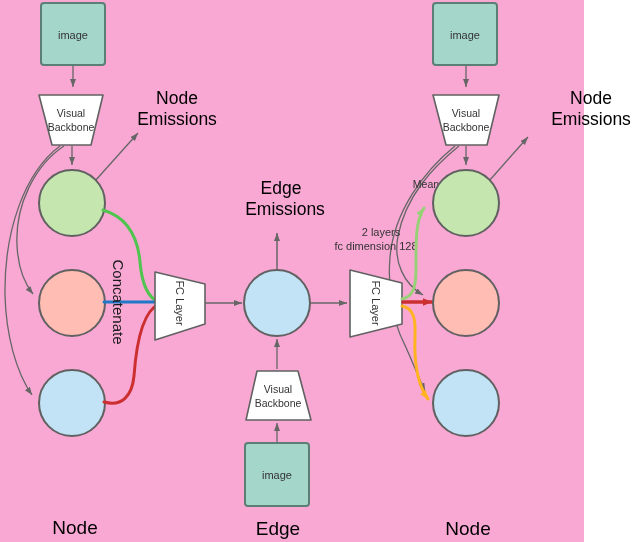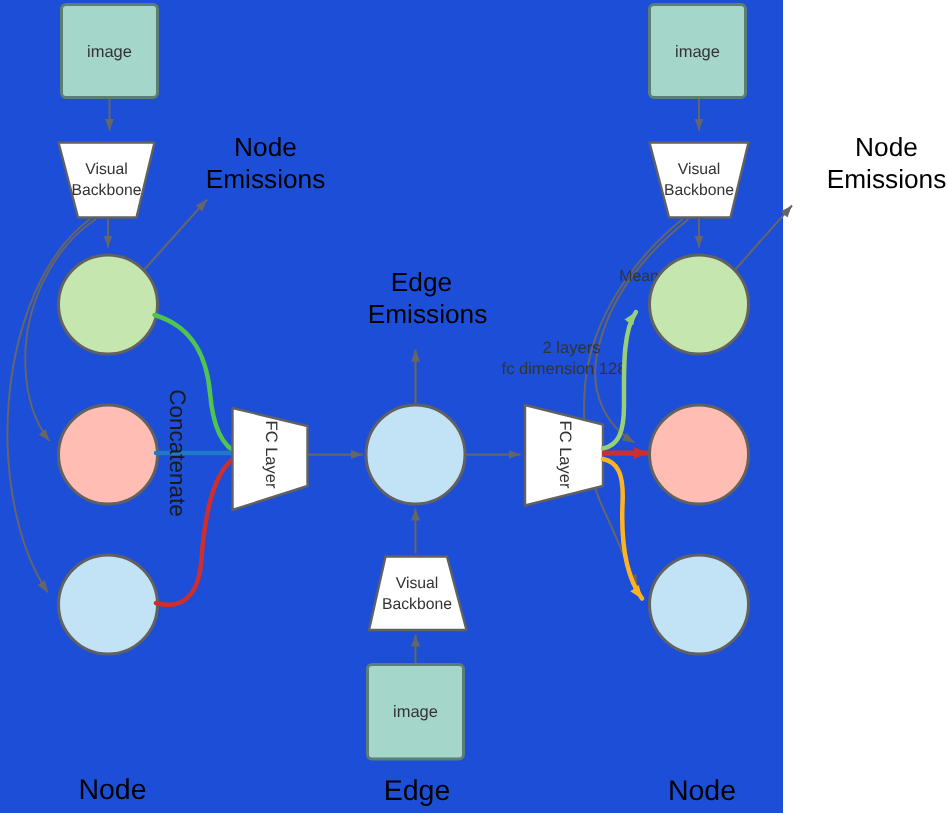--- a/index.html
+++ b/index.html
@@ -1,17 +1,17 @@
 <!DOCTYPE html>
 <html><head>
 <meta charset="utf-8">
 <style>
   html, body { margin: 0; padding: 0; background: #ffffff; }
   body { font-family: "Liberation Sans", sans-serif; }
-  .canvas-wrap { width: 522px; height: 542px; position: relative; background: #1d4ed8; }
+  .canvas-wrap { width: 584px; height: 542px; position: relative; background: #f9a8d4; }
   svg { display: block; }
   text { fill: #333333; }
   .big-label { fill: #000000; font-size: 17.5px; }
   .footer-label { fill: #000000; font-size: 19px; }
   .shape-label { font-size: 11px; }
   .small-note { font-size: 11px; fill: #333333; }
   .concat-label { font-size: 15px; fill: #1a1a1a; }
 </style>
 </head>
 <body>

